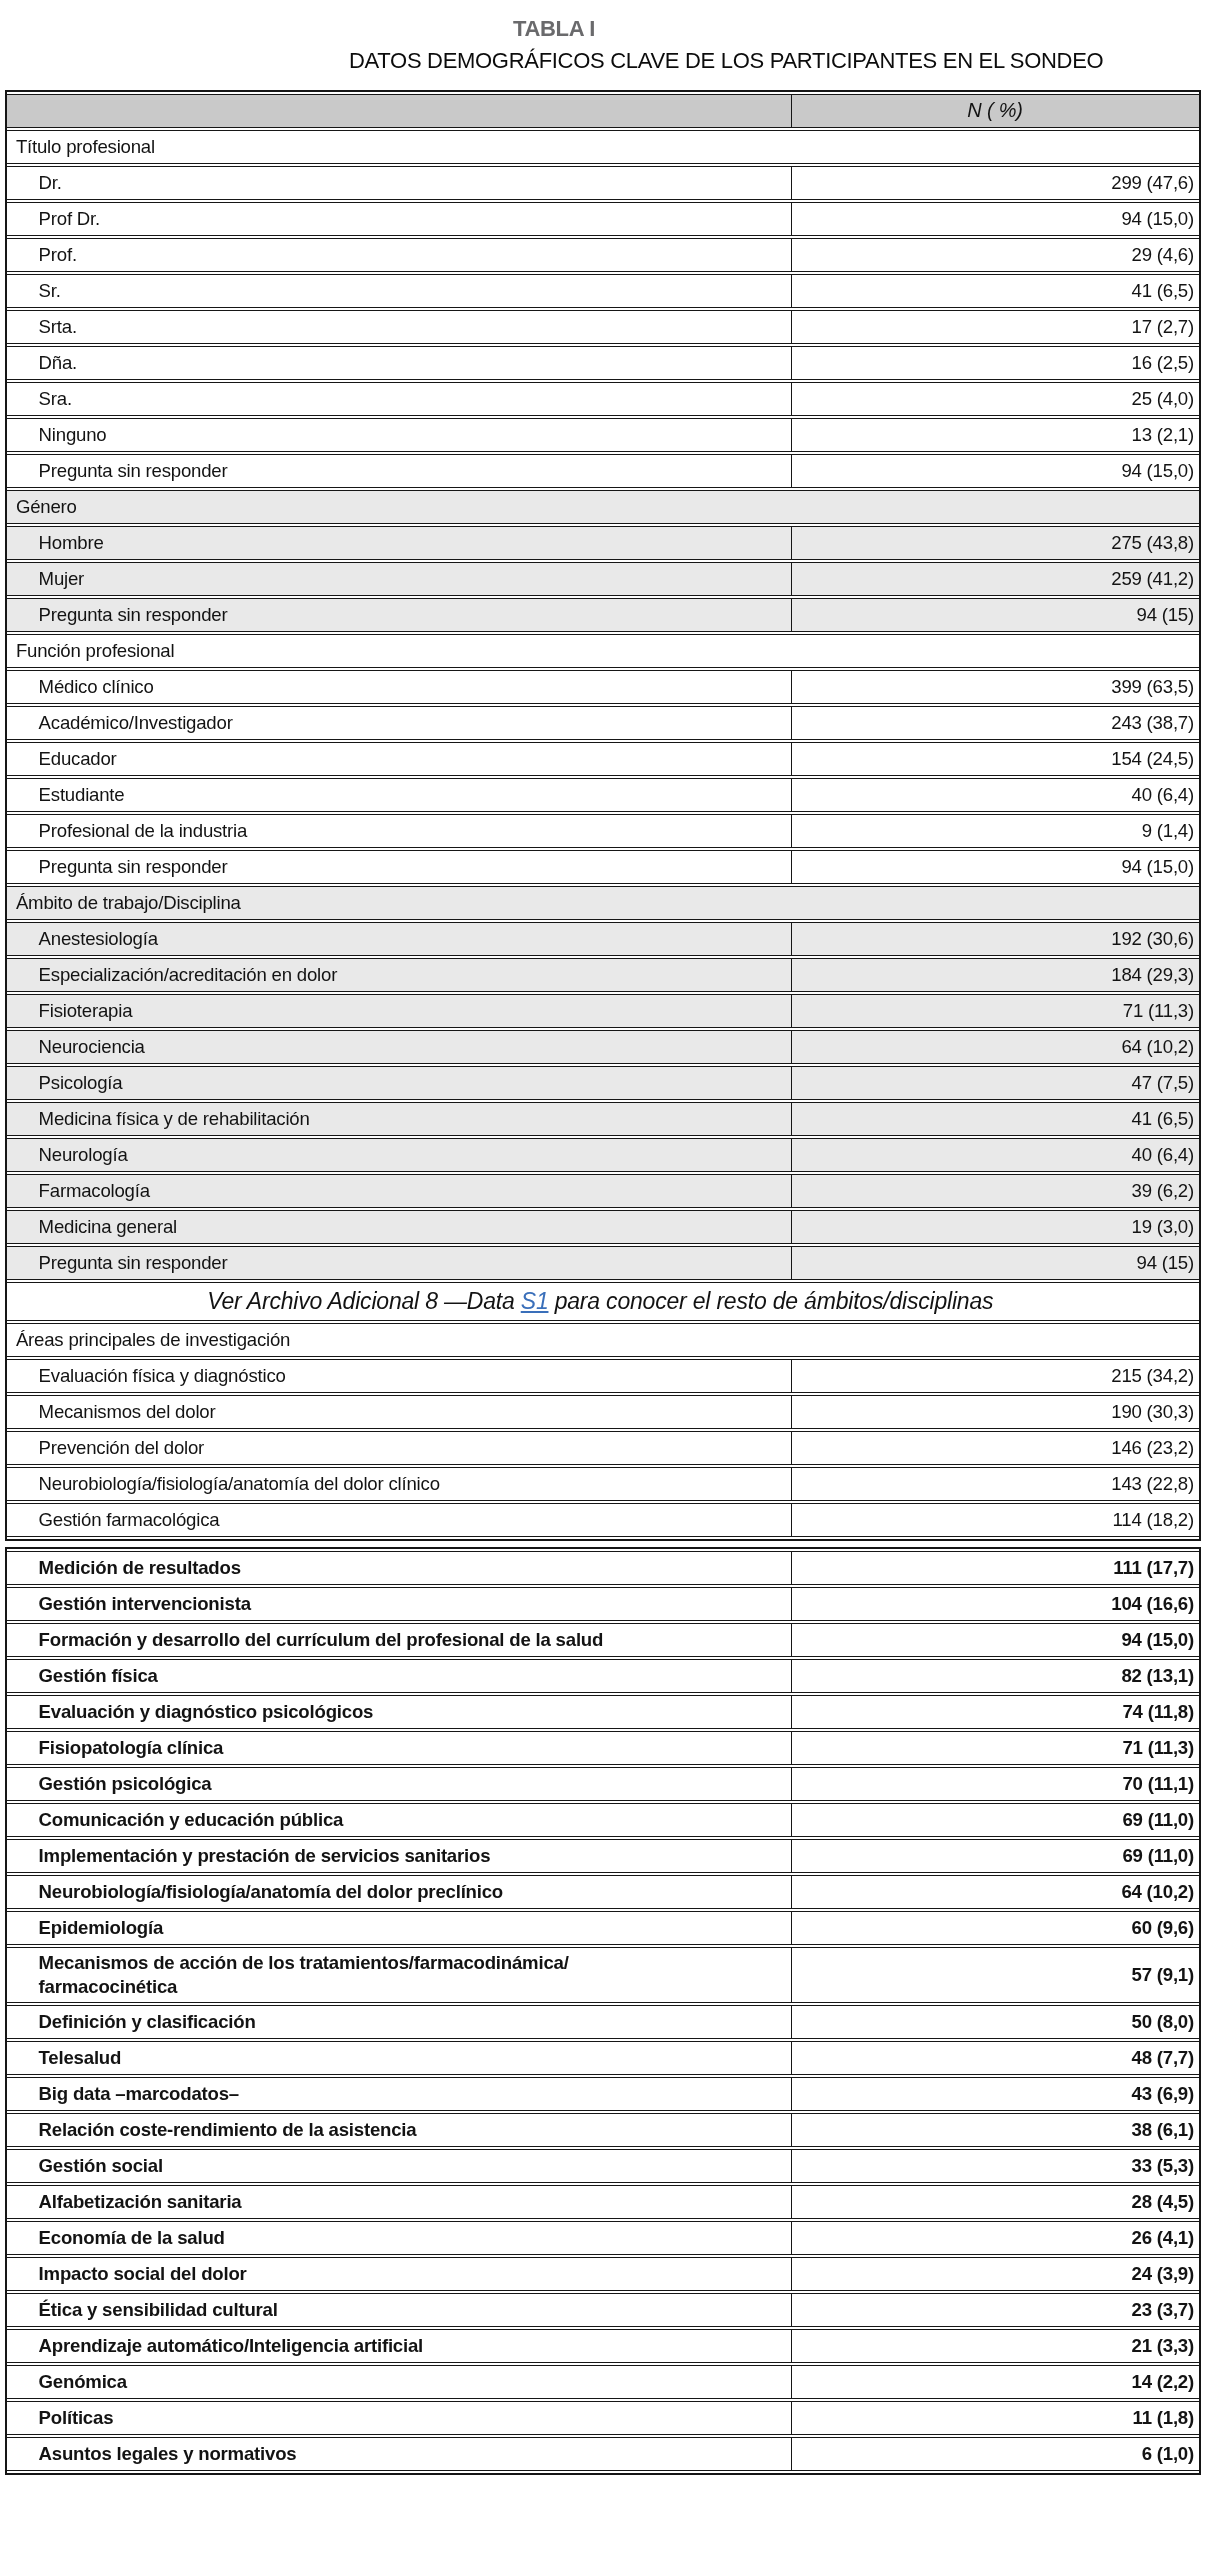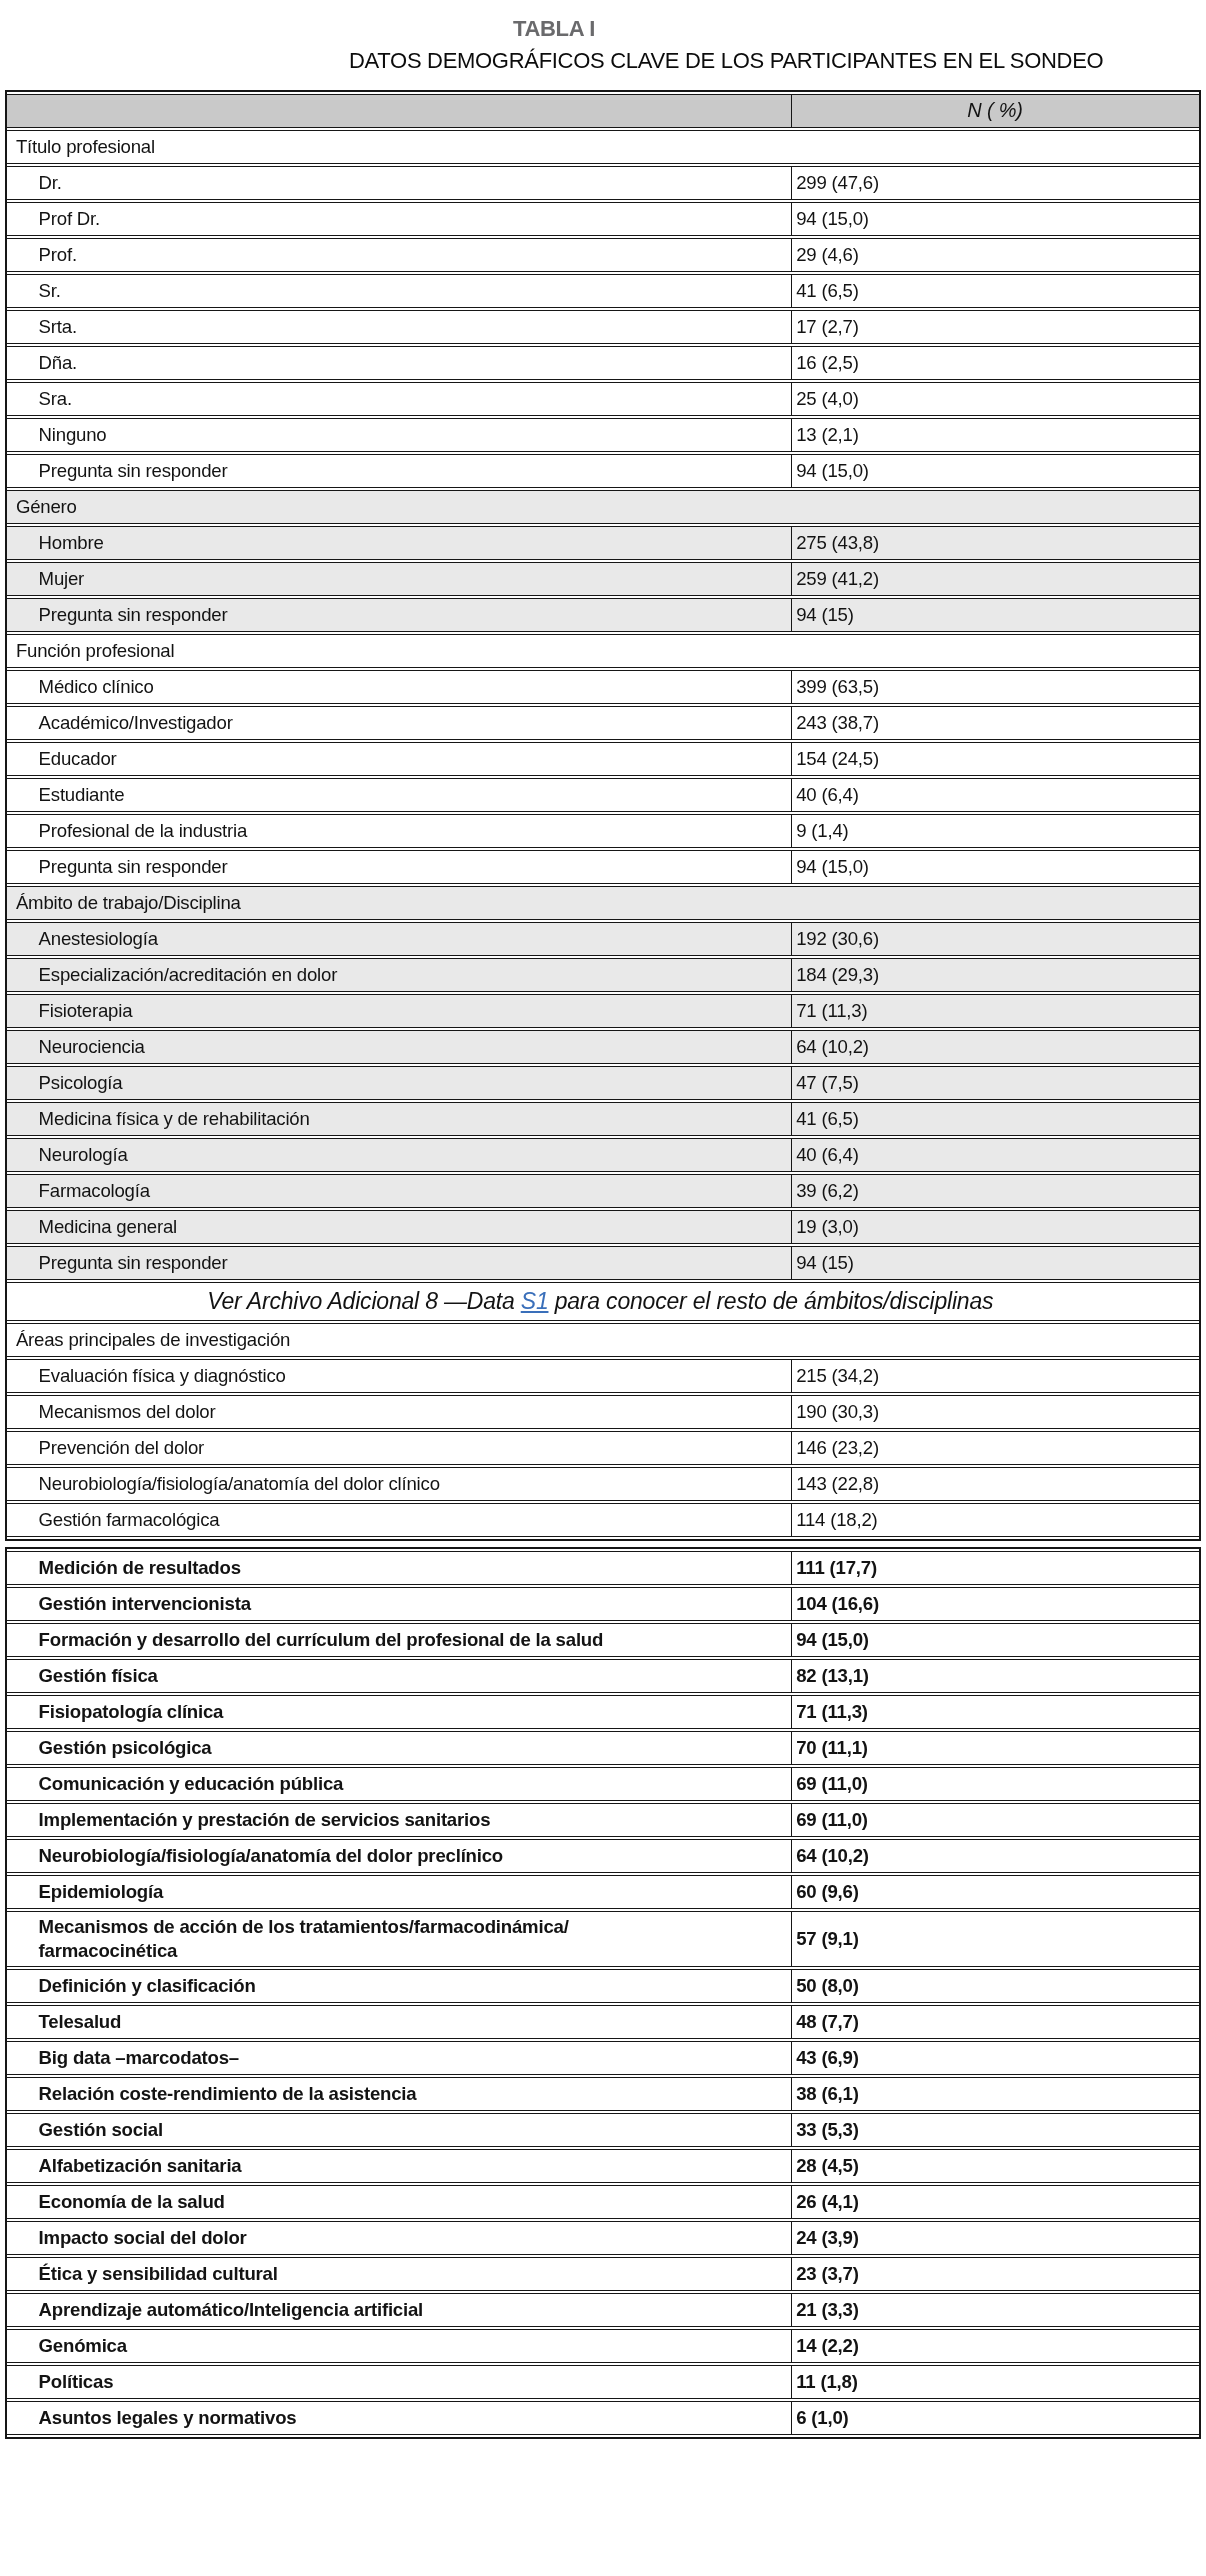--- a/index.html
+++ b/index.html
@@ -64,21 +64,21 @@
     text-align: center;
   }
   td.label {
     width: 785px;
     text-align: left;
     padding: 3.5px 14px 3.5px 32px;
     border-right: 1.7px solid var(--c-border);
     white-space: pre-line;
   }
   td.value {
-    text-align: left;
+    text-align: right;
     padding: 3.5px 4.6px;
   }
   td.section {
     text-align: left;
     padding: 3.5px 14px 3.5px 9.3px;
   }
   td.note {
     text-align: center;
     padding: 3.5px 14px 3.5px 9.3px;
     font-style: italic;
@@ -272,20 +272,24 @@
         </tr>
         <tr>
           <td class="label">Formación y desarrollo del currículum del profesional de la salud</td>
           <td class="value">94 (15,0)</td>
         </tr>
         <tr>
           <td class="label">Gestión física</td>
           <td class="value">82 (13,1)</td>
         </tr>
         <tr>
+          <td class="label">Evaluación y diagnóstico psicológicos</td>
+          <td class="value">74 (11,8)</td>
+        </tr>
+        <tr>
           <td class="label">Fisiopatología clínica</td>
           <td class="value">71 (11,3)</td>
         </tr>
         <tr>
           <td class="label">Gestión psicológica</td>
           <td class="value">70 (11,1)</td>
         </tr>
         <tr>
           <td class="label">Comunicación y educación pública</td>
           <td class="value">69 (11,0)</td>

